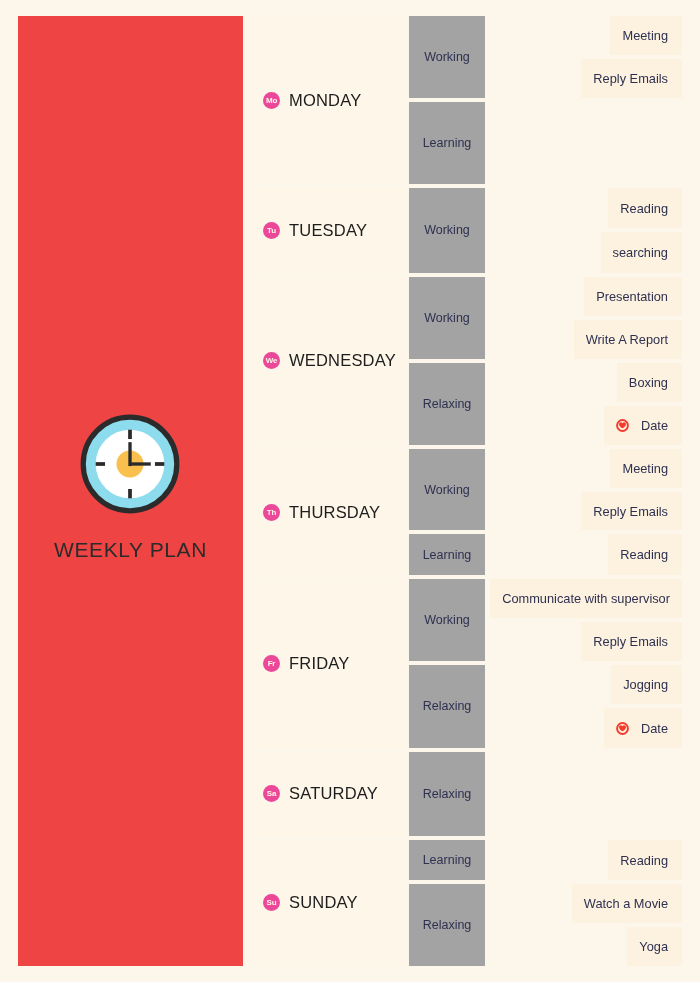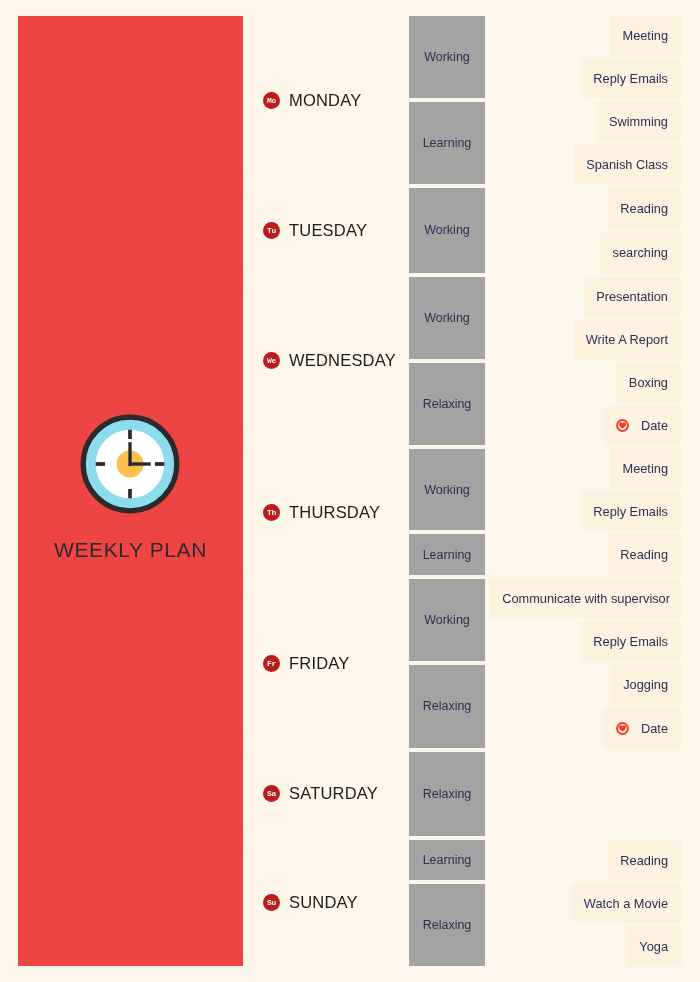--- a/index.html
+++ b/index.html
@@ -84,29 +84,28 @@
     display: flex;
     flex-direction: row;
     align-items: center;
     padding-left: 16px;
   }
 
   .day-badge {
     width: 17px;
     height: 17px;
     border-radius: 50%;
-    background: #b91c1c;
+    background: #ec4899;
     color: #fdf6e9;
     font-size: 8px;
     line-height: 17px;
     text-align: center;
     font-weight: 700;
     flex: 0 0 17px;
     letter-spacing: -0.2px;
-    font-family: Liberation Mono, monospace;
   }
 
   .day-label {
     margin-left: 9px;
     font-size: 16.5px;
     color: #1d1d1d;
     letter-spacing: 0.2px;
     font-weight: 400;
     white-space: nowrap;
   }
@@ -213,28 +212,20 @@
               <div class="activity">
                 <span class="activity-text">Meeting</span>
               </div>
               <div class="activity">
                 <span class="activity-text">Reply Emails</span>
               </div>
             </div>
           </div>
           <div class="group" style="flex-grow: 2; flex-basis: 0px;">
             <div class="category-cell">Learning</div>
-            <div class="activities">
-              <div class="activity">
-                <span class="activity-text">Swimming</span>
-              </div>
-              <div class="activity">
-                <span class="activity-text">Spanish Class</span>
-              </div>
-            </div>
           </div>
         </div>
       </div>
       <div class="day-row" style="flex-grow: 2; flex-basis: 0px;">
         <div class="day-cell">
           <div class="day-badge">Tu</div>
           <div class="day-label">TUESDAY</div>
         </div>
         <div class="groups">
           <div class="group" style="flex-grow: 2; flex-basis: 0px;">

